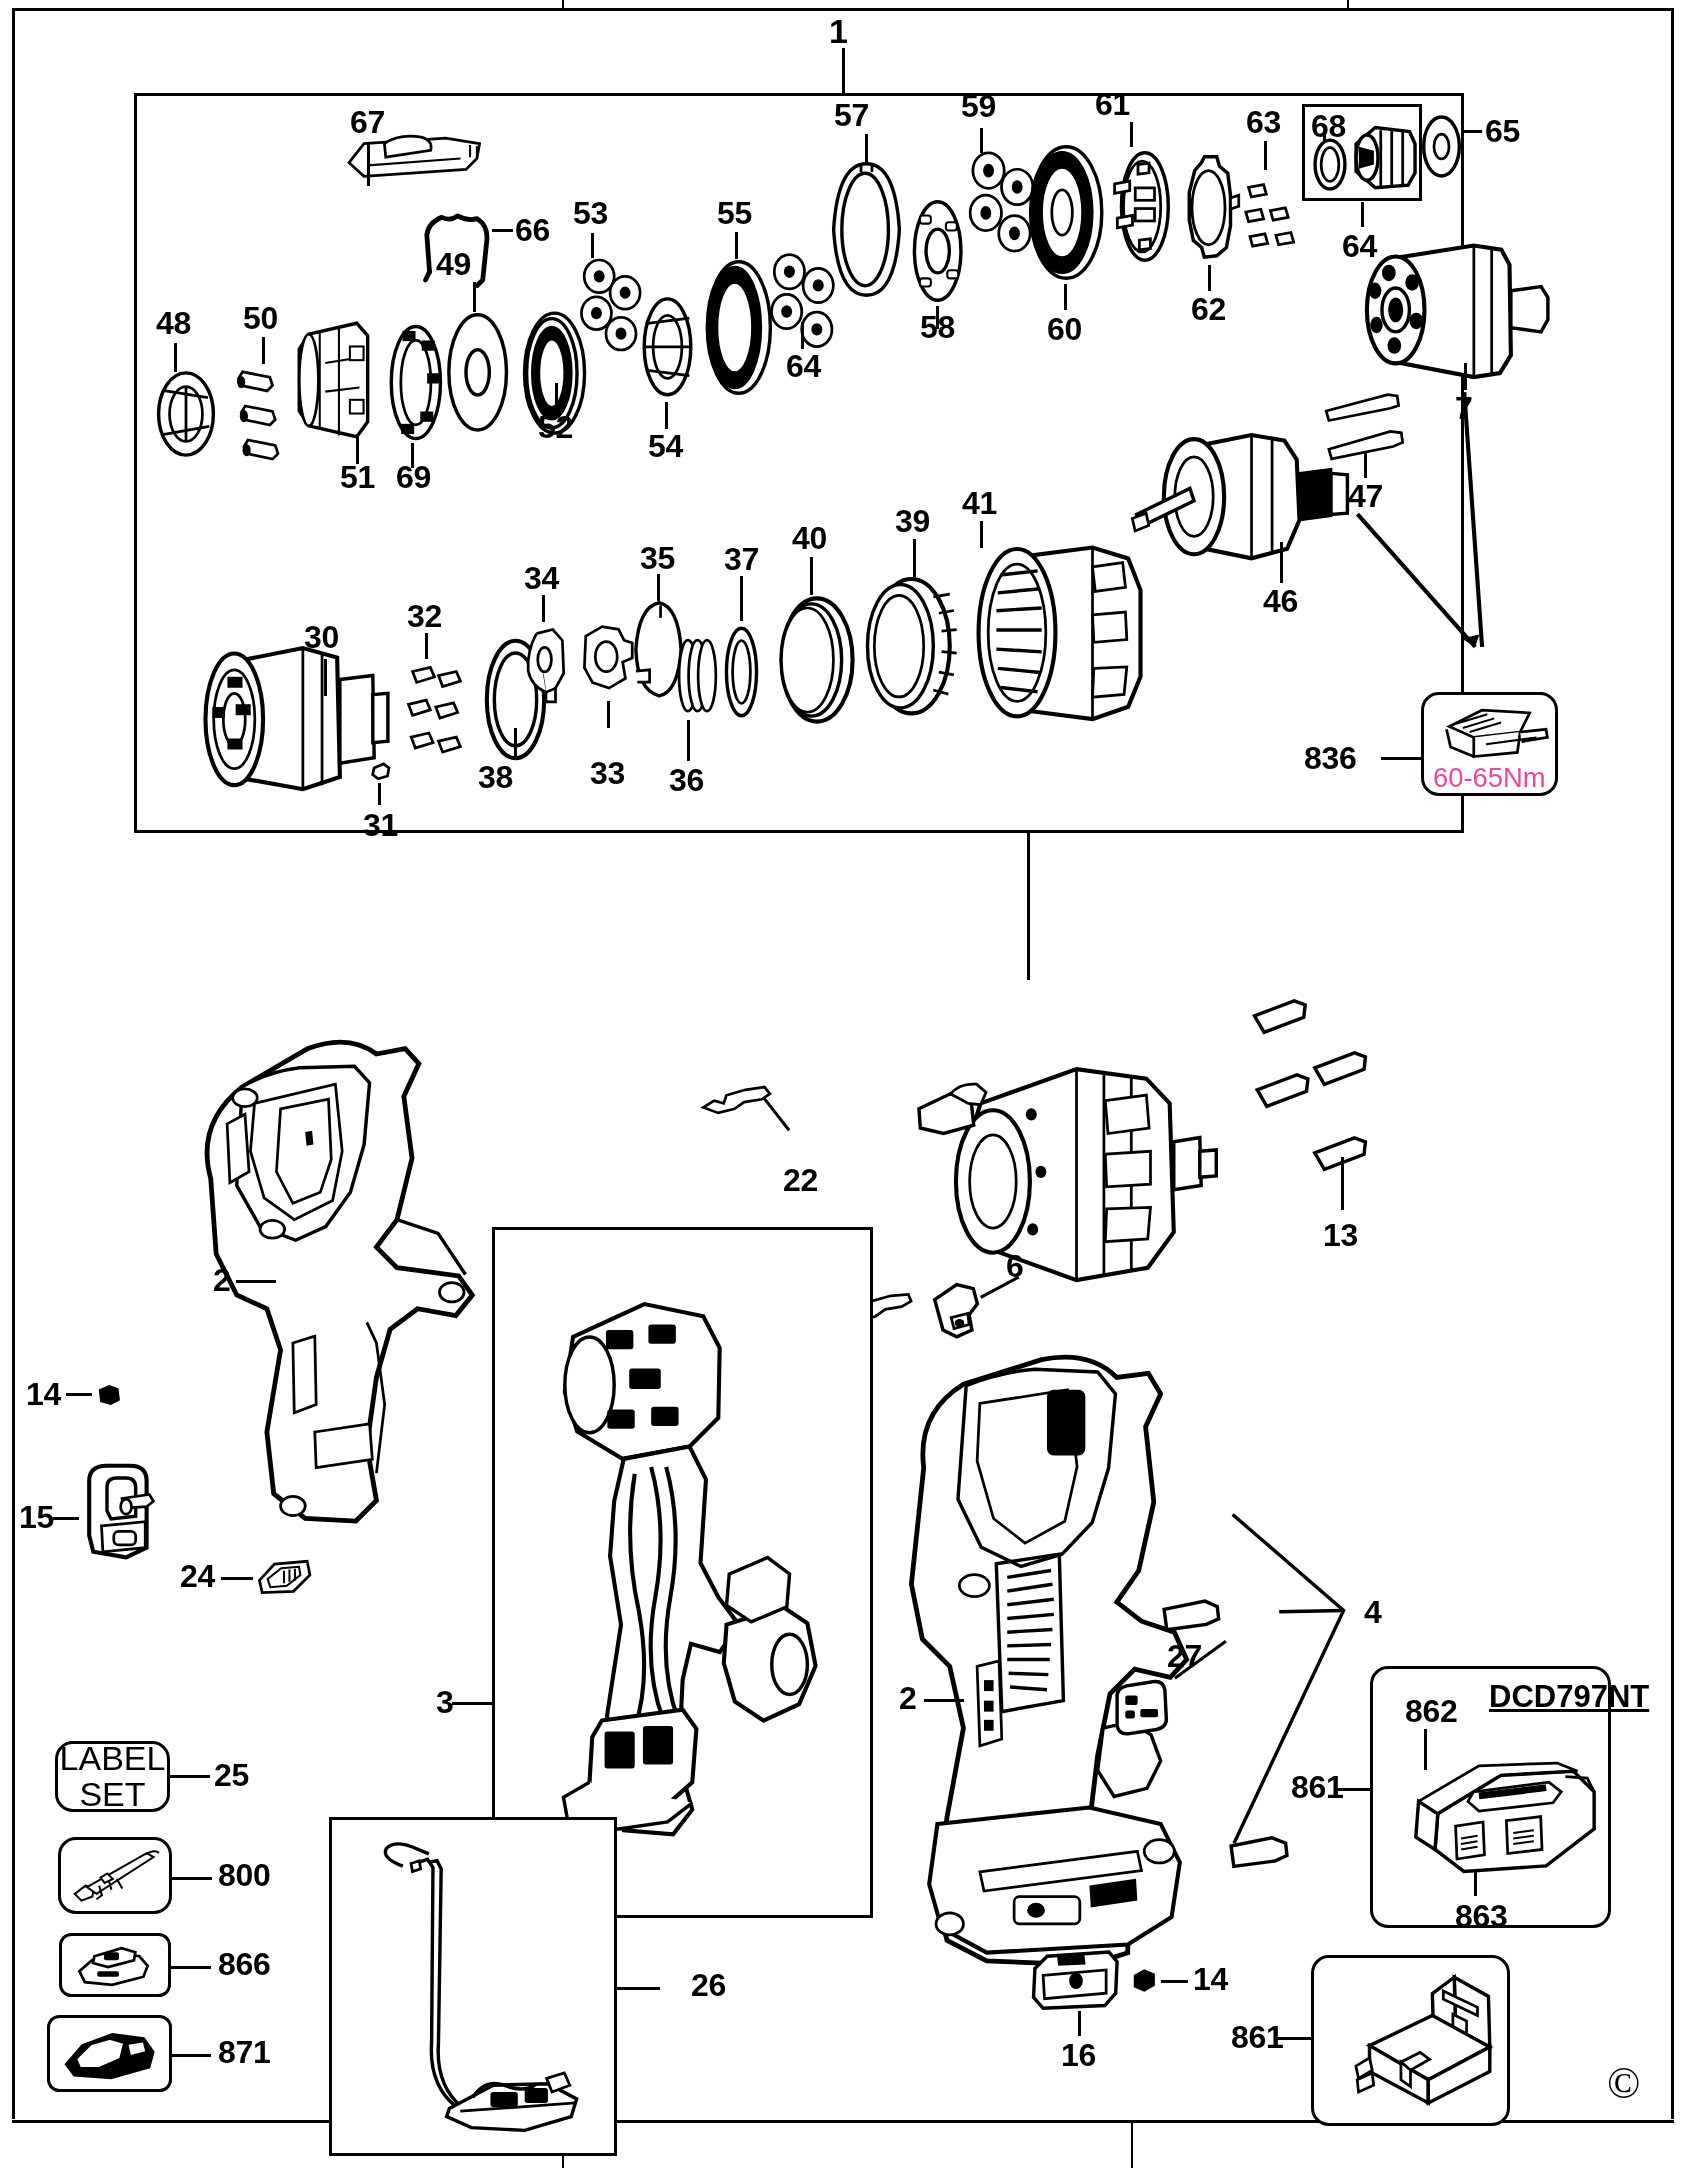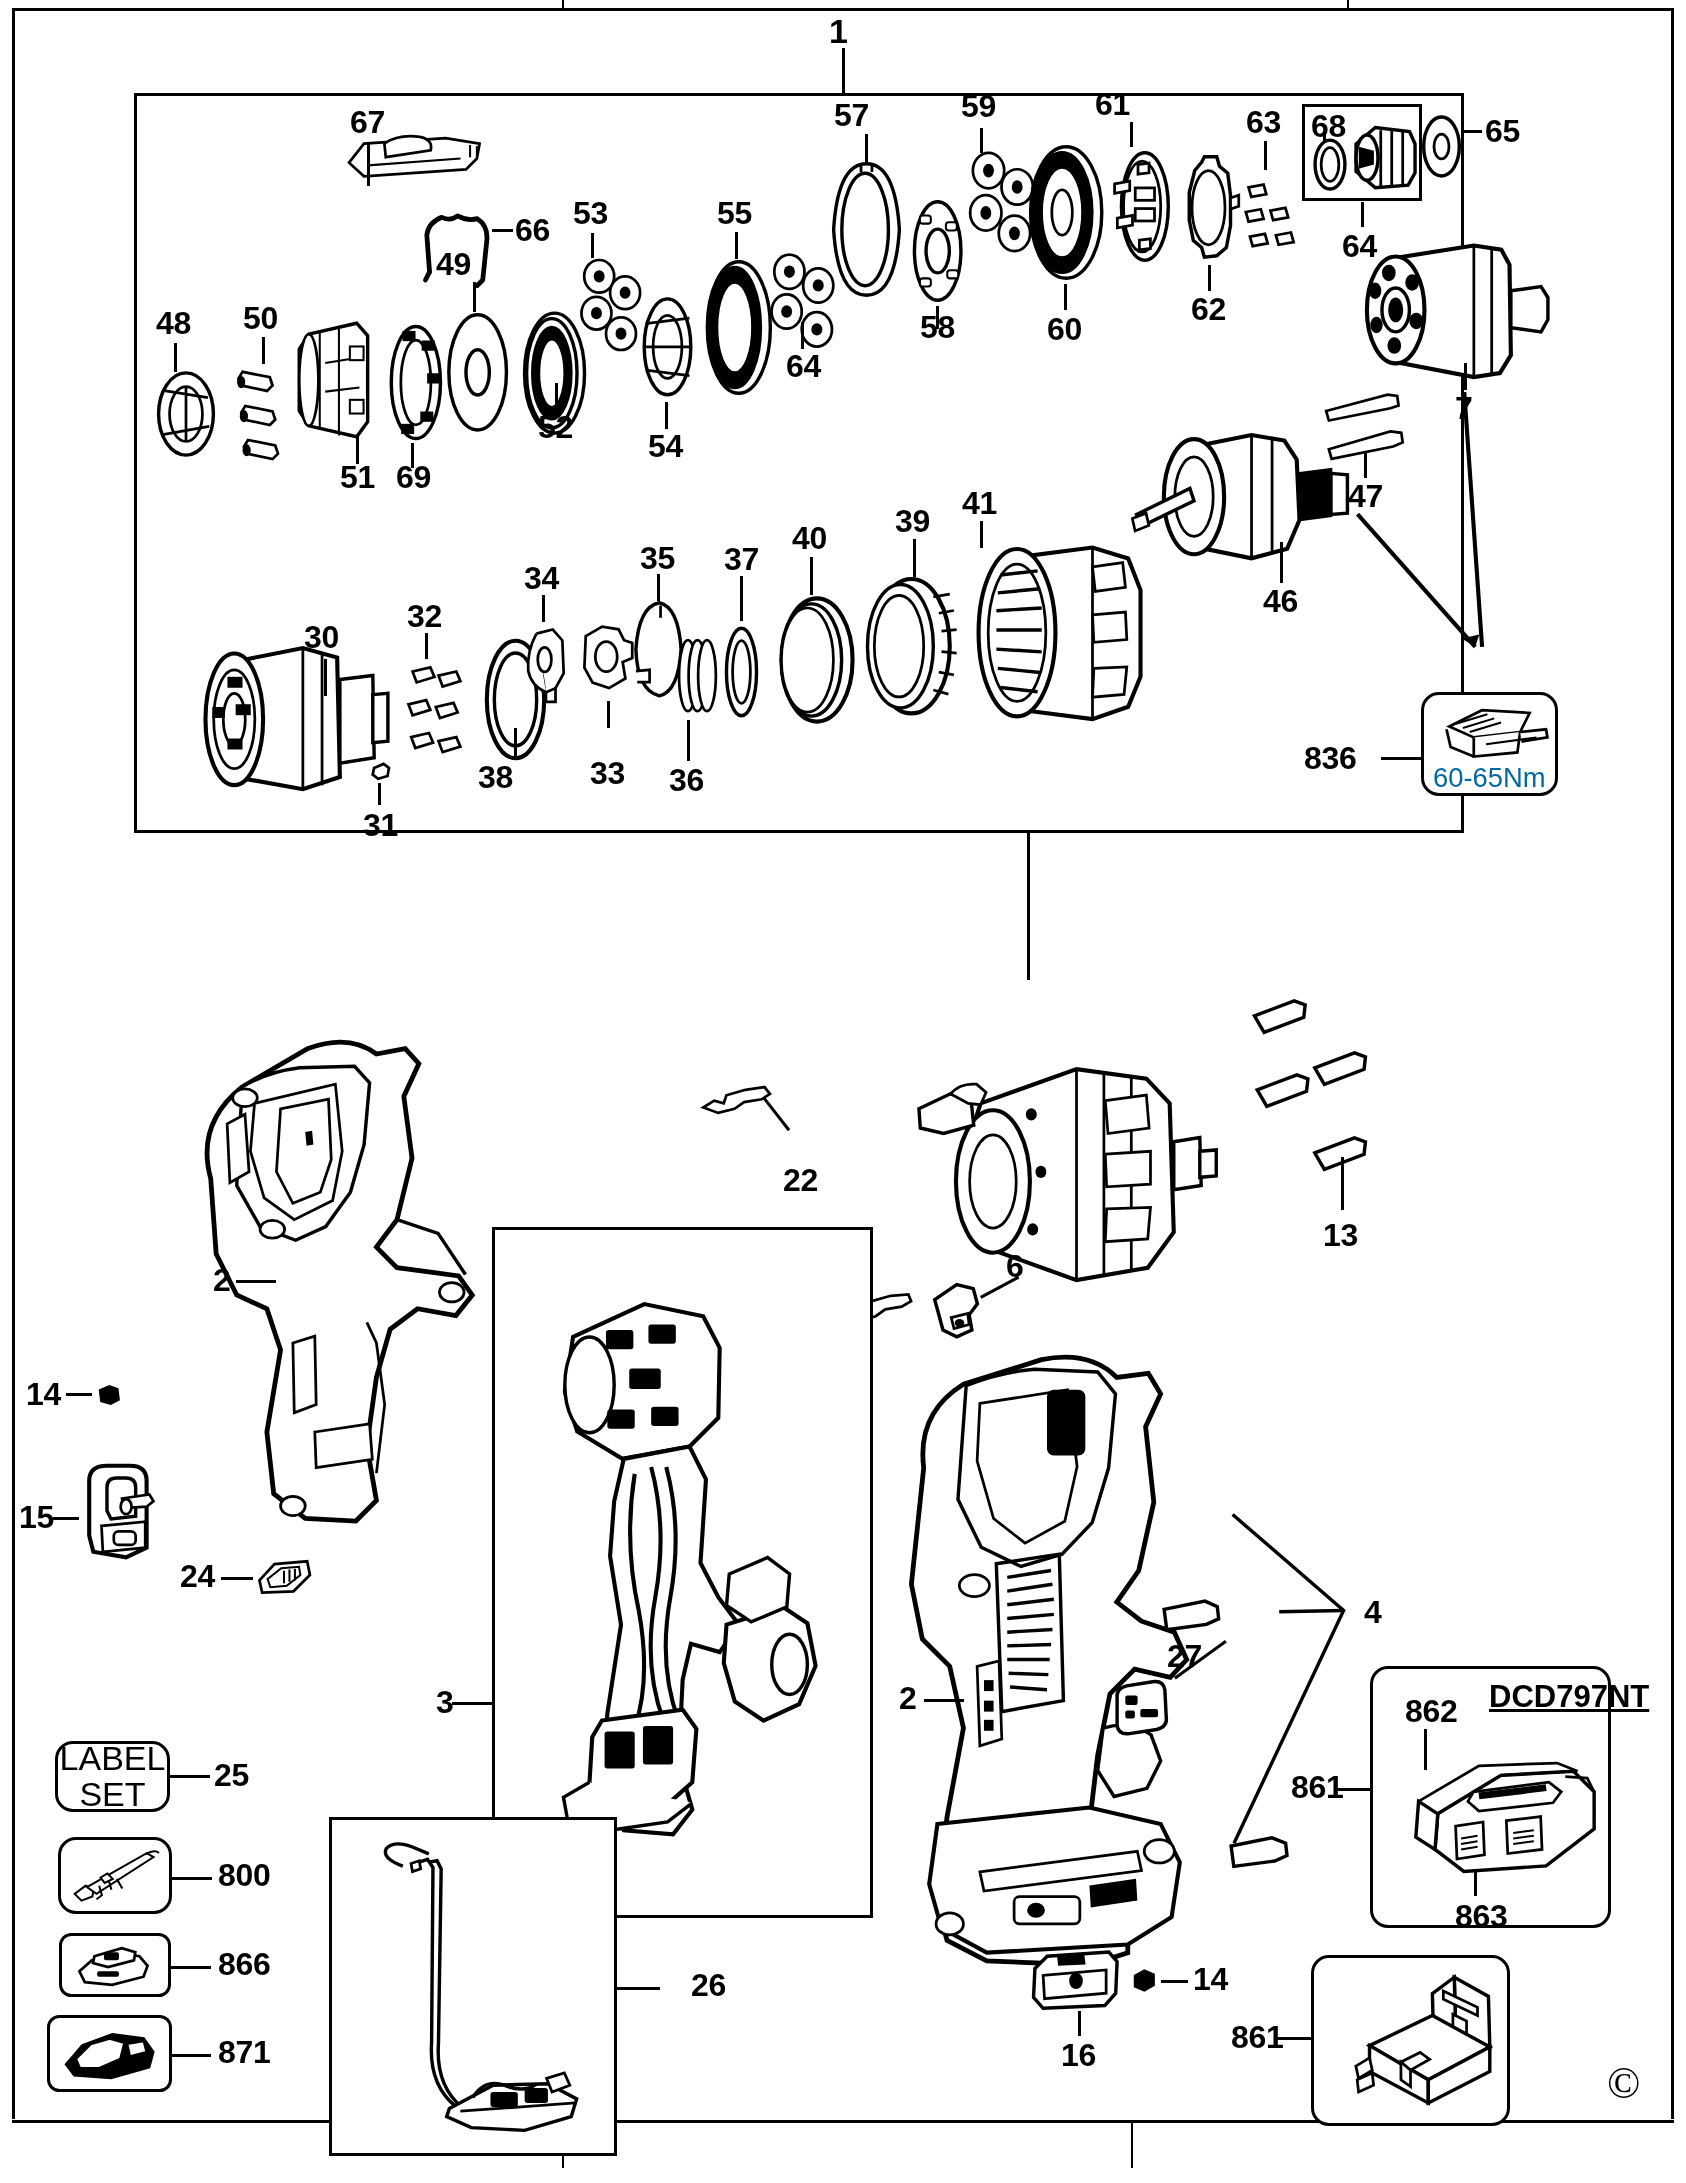--- a/index.html
+++ b/index.html
@@ -69,21 +69,21 @@
     font-family:"Liberation Sans", sans-serif;
   }
   .boxlabel{
     position:absolute;
     font-family:"Liberation Sans", sans-serif;
     font-weight:bold;font-size:31px;color:#000;white-space:nowrap;
   }
   .torque{
     position:absolute;
     font-family:"Liberation Sans", sans-serif;
-    font-size:27.4px;color:#0369a1;white-space:nowrap;
+    font-size:27.4px;color:#ec4899;white-space:nowrap;
   }
   .copyright{
     position:absolute;
     font-size:44px;
     color:#000;
     font-family:"Liberation Serif", serif;
   }
 </style>
 </head>
 <body>

